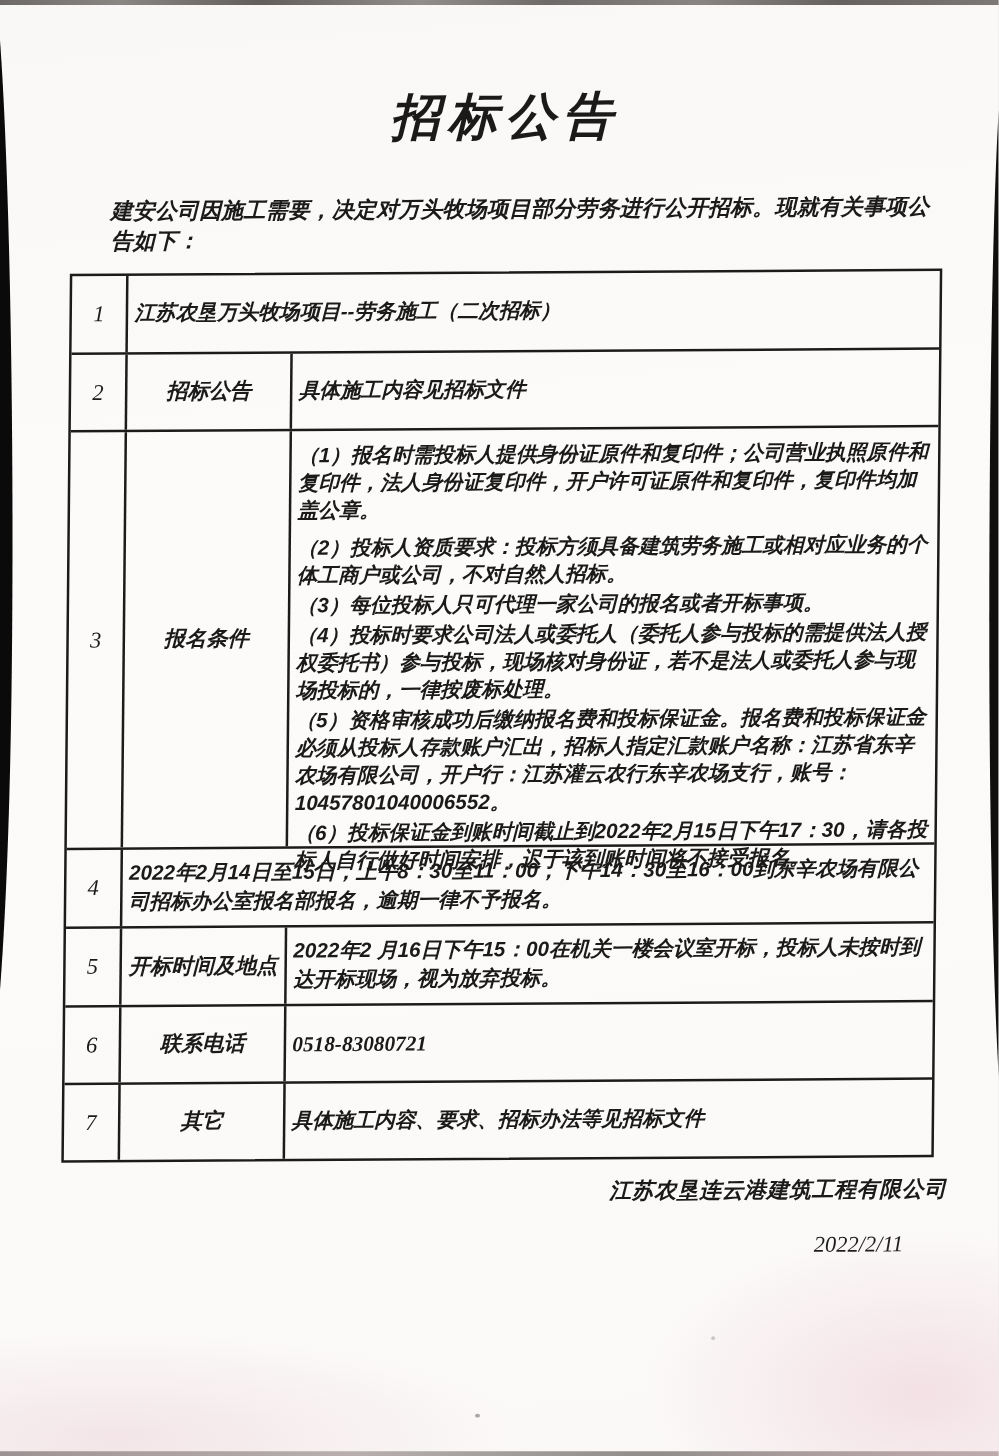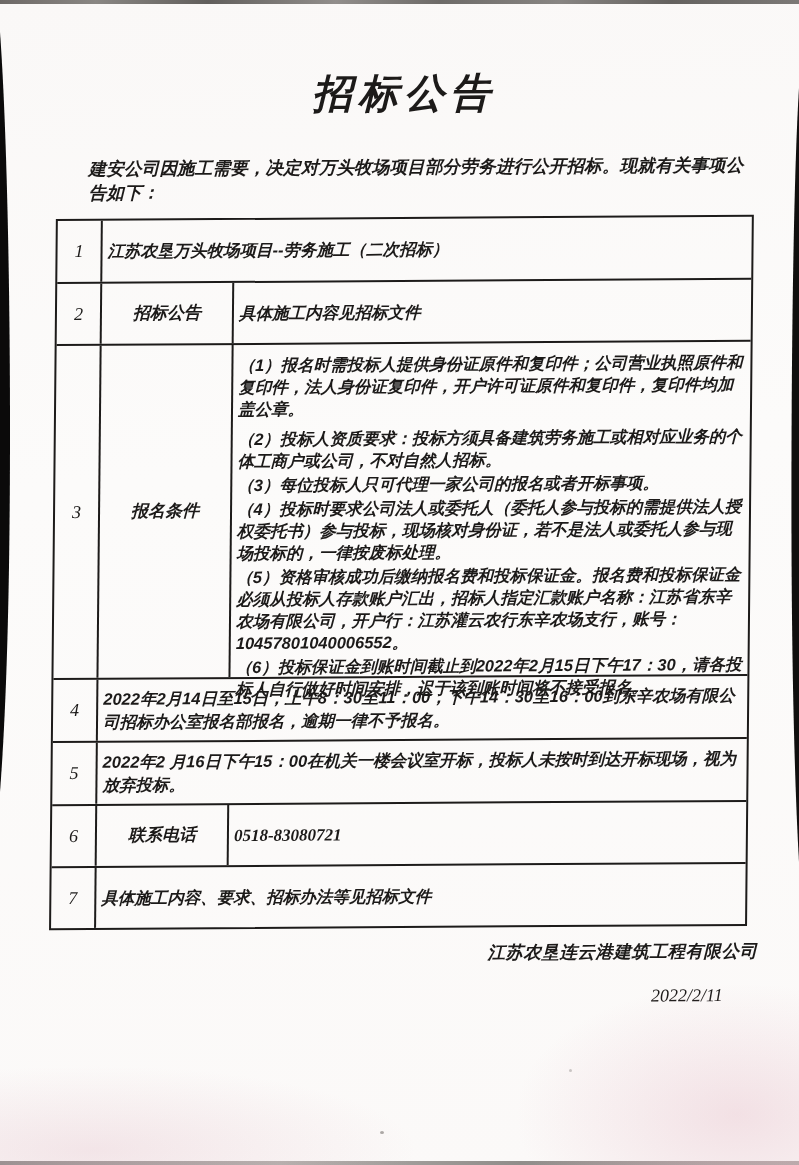--- a/index.html
+++ b/index.html
@@ -139,35 +139,37 @@
 
       <div class="trow r4">
         <div class="cell num">4</div>
         <div class="cell content">
           <p>2022年2月14日至15日，上午8：30至11：00，下午14：30至16：00到东辛农场有限公司招标办公室报名部报名，逾期一律不予报名。</p>
         </div>
       </div>
 
       <div class="trow r5">
         <div class="cell num">5</div>
+        <div class="cell label">开标时间及地点</div>
         <div class="cell content">
           <p>2022年2 月16日下午15：00在机关一楼会议室开标，投标人未按时到达开标现场，视为放弃投标。</p>
         </div>
       </div>
 
       <div class="trow r6">
         <div class="cell num">6</div>
         <div class="cell label">联系电话</div>
         <div class="cell content">
           <p>0518-83080721</p>
         </div>
       </div>
 
       <div class="trow r7">
         <div class="cell num">7</div>
+        <div class="cell label">其它</div>
         <div class="cell content">
           <p>具体施工内容、要求、招标办法等见招标文件</p>
         </div>
       </div>
 
     </div>
 
     <div class="company-line">江苏农垦连云港建筑工程有限公司</div>
     <div class="date-line">2022/2/11</div>
   </div>

